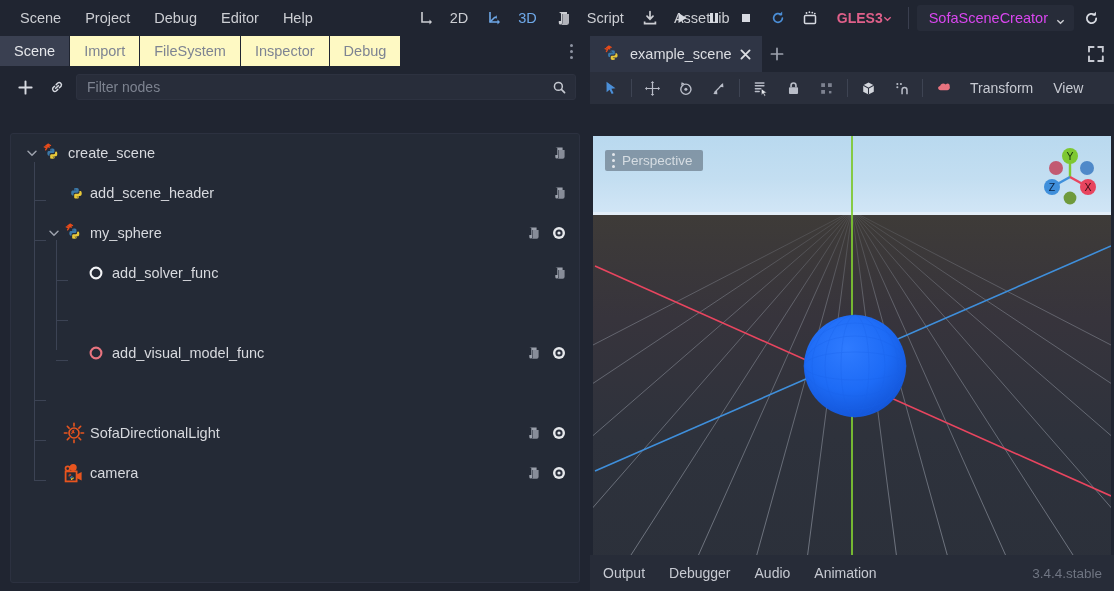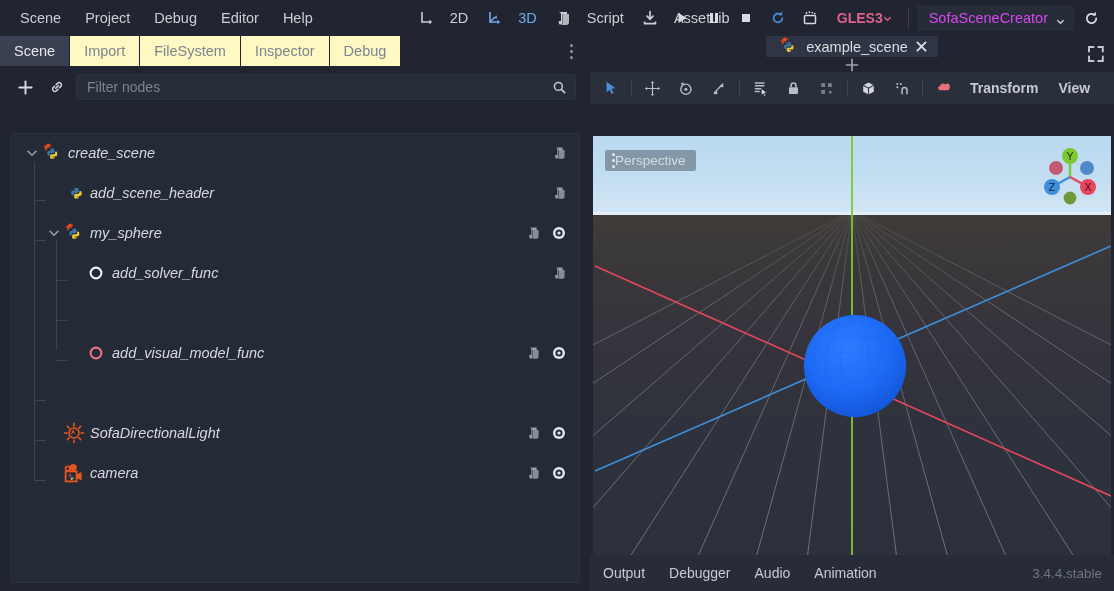--- a/index.html
+++ b/index.html
@@ -98,21 +98,20 @@
 
   #tree-panel {
     position: absolute; left: 10px; top: 97px; right: 10px; bottom: 8px;
     background: #23283400; border: 1px solid #2c3140; border-radius: 3px;
     background-color: #242a36;
     overflow: hidden;
   }
   .tree-row {
     position: relative; height: 26px; display: flex; align-items: center;
     padding-right: 10px;
-    font-style: italic;
   }
   .tw { position: relative; display: flex; align-items: center; height: 26px; }
   .expander { width: 14px; height: 14px; display: block; margin-right: 2px; }
   .node-ico { width: 22px; height: 22px; display: block; flex: 0 0 22px; }
   .node-label {
     font-size: 14.5px; color: #d7d9de; margin-left: 5px; white-space: nowrap;
   }
   .row-icons {
     position: absolute; right: 12px; top: 0; height: 26px;
     display: flex; align-items: center; gap: 10px;
@@ -123,34 +122,33 @@
   }
 
   
   #right-dock {
     position: absolute; left: 590px; top: 36px; width: 524px; height: 555px;
     background: #202531;
   }
   #scene-tabs {
     height: 36px; display: flex; align-items: center; position: relative;
     background: #202531;
-    flex-direction: column;
   }
   #scene-tab {
     display: flex; align-items: center; gap: 7px; height: 36px;
     background: #2f3545; padding: 0 10px 0 12px;
   }
   #scene-tab-label { font-size: 14.5px; color: #dcdee3; }
   .x-ico { width: 13px; height: 13px; display: block; }
   #add-tab { width: 30px; height: 36px; display: flex; align-items: center; justify-content: center; }
   #expand-vp { position: absolute; right: 8px; top: 8px; width: 20px; height: 20px; }
 
   #vp-toolbar {
     height: 32px; display: flex; align-items: center; gap: 0;
-    background: #2a2f3c; padding: 0 4px; font-weight: bold;
+    background: #2a2f3c; padding: 0 4px;
   }
   .tb {
     width: 33px; height: 30px; display: flex;
     align-items: center; justify-content: center; border-radius: 3px;
   }
   .tb svg { display: block; }
   .tb-sep { width: 1px; height: 18px; background: #3e4453; margin: 0 4px; }
   .tb-text { font-size: 14px; color: #c7cad2; padding: 0 10px; }
 
   #viewport {
@@ -169,21 +167,21 @@
     position: absolute; left: 0; top: 79px; width: 100%; height: 368px;
     background: linear-gradient(to bottom, #3e3b38 0%, #37343c 28%, #2e323c 60%, #2b303a 100%);
   }
   #vp-grid { position: absolute; left: 0; top: 79px; width: 100%; height: 368px; }
   #vp-axes { position: absolute; left: 0; top: 0; width: 100%; height: 100%; }
   #sphere {
     position: absolute; left: 210px; top: 178px; width: 104px; height: 104px;
   }
   #persp-label {
     position: absolute; left: 12px; top: 14px;
-    display: flex; align-items: center; 
+    display: flex; align-items: center; gap: 7px;
     background: rgba(96,110,124,0.62); border-radius: 2px;
     padding: 3px 10px 3px 7px;
   }
   #persp-label span { font-size: 13.5px; color: #d5dce2; }
   #gizmo { position: absolute; right: 8px; top: 8px; width: 66px; height: 66px; }
 
   #bottom-bar {
     position: absolute; left: 0; bottom: 0; width: 524px; height: 36px;
     display: flex; align-items: center; background: #272c38;
   }

